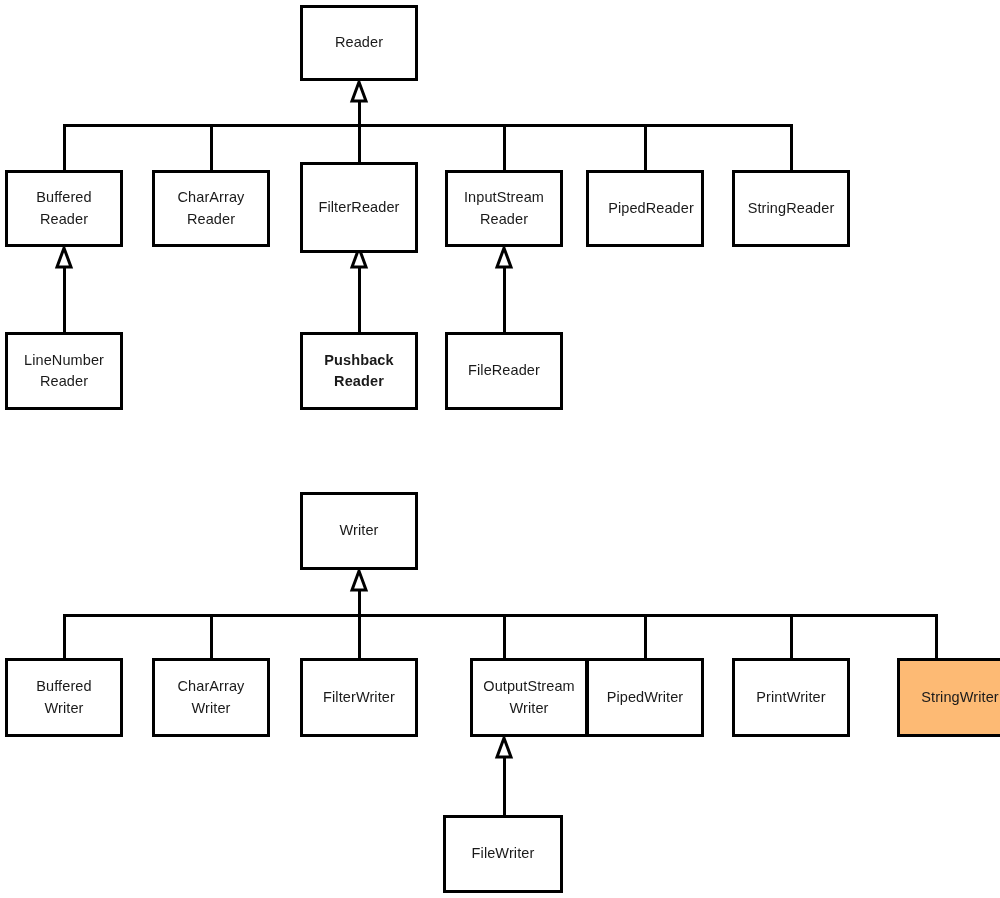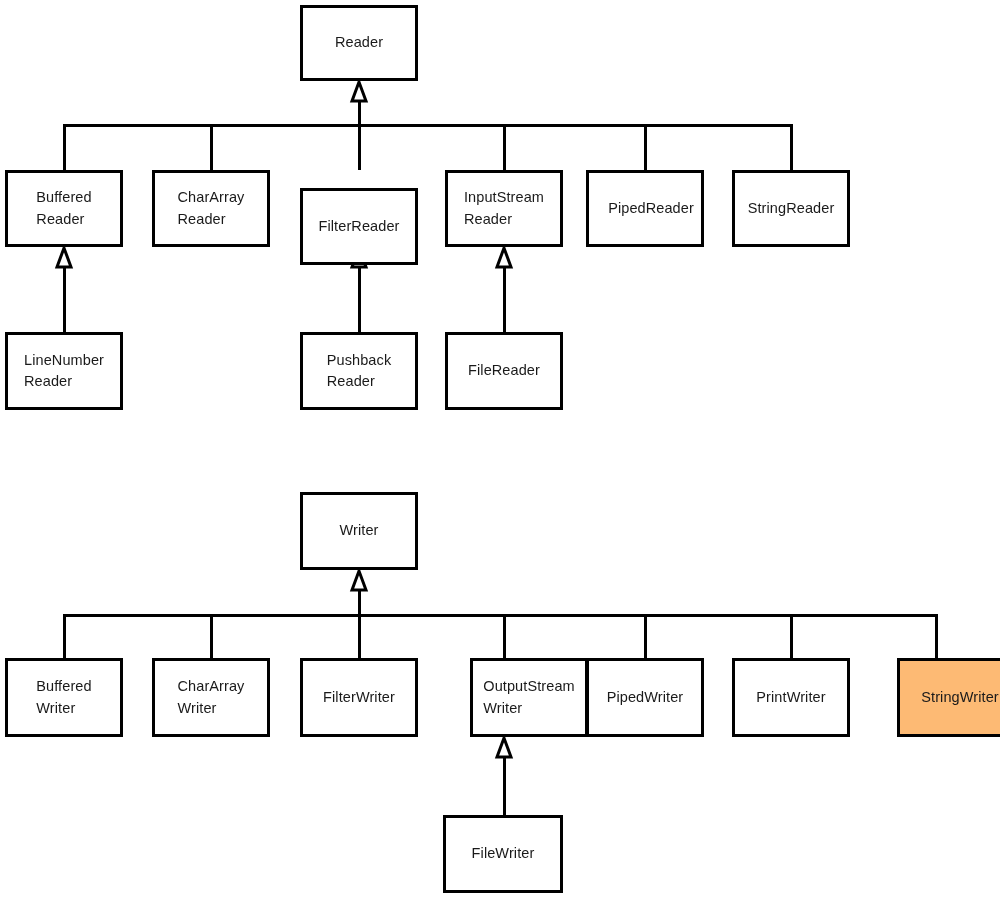--- a/index.html
+++ b/index.html
@@ -29,21 +29,21 @@
     border: 3px solid #000000;
     display: flex;
     align-items: center;
     justify-content: center;
     z-index: 2;
   }
   .node-label {
     font-size: 14.5px;
     line-height: 1.45;
     color: #1a1a1a;
-    text-align: left;
+    text-align: center;
     white-space: pre-line;
     letter-spacing: 0.1px;
   }
 </style>
 </head>
 <body>
 
 <div id="diagram">
   <svg id="edges" viewBox="0 0 1000 898" xmlns="http://www.w3.org/2000/svg">
       <line x1="359" y1="125" x2="359" y2="99" stroke="#000000" stroke-width="3" shape-rendering="crispEdges"></line>
@@ -78,38 +78,38 @@
       <div class="node-label" style="color: rgb(26, 26, 26);">Reader</div>
     </div>
     <div class="node" style="left: 5px; top: 170px; width: 118px; height: 77px; border-color: rgb(0, 0, 0); background: rgb(255, 255, 255);">
       <div class="node-label" style="color: rgb(26, 26, 26);">Buffered
 Reader</div>
     </div>
     <div class="node" style="left: 152px; top: 170px; width: 118px; height: 77px; border-color: rgb(0, 0, 0); background: rgb(255, 255, 255);">
       <div class="node-label" style="color: rgb(26, 26, 26);">CharArray
 Reader</div>
     </div>
-    <div class="node" style="left: 300px; top: 188px; width: 118px; height: 77px; border-color: rgb(0, 0, 0); background: rgb(255, 255, 255);">
+    <div class="node" style="left: 300px; top: 162px; width: 118px; height: 91px; border-color: rgb(0, 0, 0); background: rgb(255, 255, 255);">
       <div class="node-label" style="color: rgb(26, 26, 26);">FilterReader</div>
     </div>
     <div class="node" style="left: 445px; top: 170px; width: 118px; height: 77px; border-color: rgb(0, 0, 0); background: rgb(255, 255, 255);">
       <div class="node-label" style="color: rgb(26, 26, 26);">InputStream
 Reader</div>
     </div>
     <div class="node" style="left: 586px; top: 170px; width: 118px; height: 77px; border-color: rgb(0, 0, 0); background: rgb(255, 255, 255); padding-left: 12px;">
       <div class="node-label" style="color: rgb(26, 26, 26);">PipedReader</div>
     </div>
     <div class="node" style="left: 732px; top: 170px; width: 118px; height: 77px; border-color: rgb(0, 0, 0); background: rgb(255, 255, 255);">
       <div class="node-label" style="color: rgb(26, 26, 26);">StringReader</div>
     </div>
     <div class="node" style="left: 5px; top: 332px; width: 118px; height: 78px; border-color: rgb(0, 0, 0); background: rgb(255, 255, 255);">
       <div class="node-label" style="color: rgb(26, 26, 26);">LineNumber
 Reader</div>
     </div>
-    <div class="node" style="left: 300px; top: 332px; width: 118px; height: 78px; border-color: rgb(0, 0, 0); background: rgb(255, 255, 255);">
+    <div class="node" style="left: 300px; top: 332px; width: 118px; height: 78px; border-color: rgb(0, 0, 0); background: rgb(255, 255, 255); font-weight: bold;">
       <div class="node-label" style="color: rgb(26, 26, 26);">Pushback
 Reader</div>
     </div>
     <div class="node" style="left: 445px; top: 332px; width: 118px; height: 78px; border-color: rgb(0, 0, 0); background: rgb(255, 255, 255);">
       <div class="node-label" style="color: rgb(26, 26, 26);">FileReader</div>
     </div>
     <div class="node" style="left: 300px; top: 492px; width: 118px; height: 78px; border-color: rgb(0, 0, 0); background: rgb(255, 255, 255);">
       <div class="node-label" style="color: rgb(26, 26, 26);">Writer</div>
     </div>
     <div class="node" style="left: 5px; top: 658px; width: 118px; height: 79px; border-color: rgb(0, 0, 0); background: rgb(255, 255, 255);">

